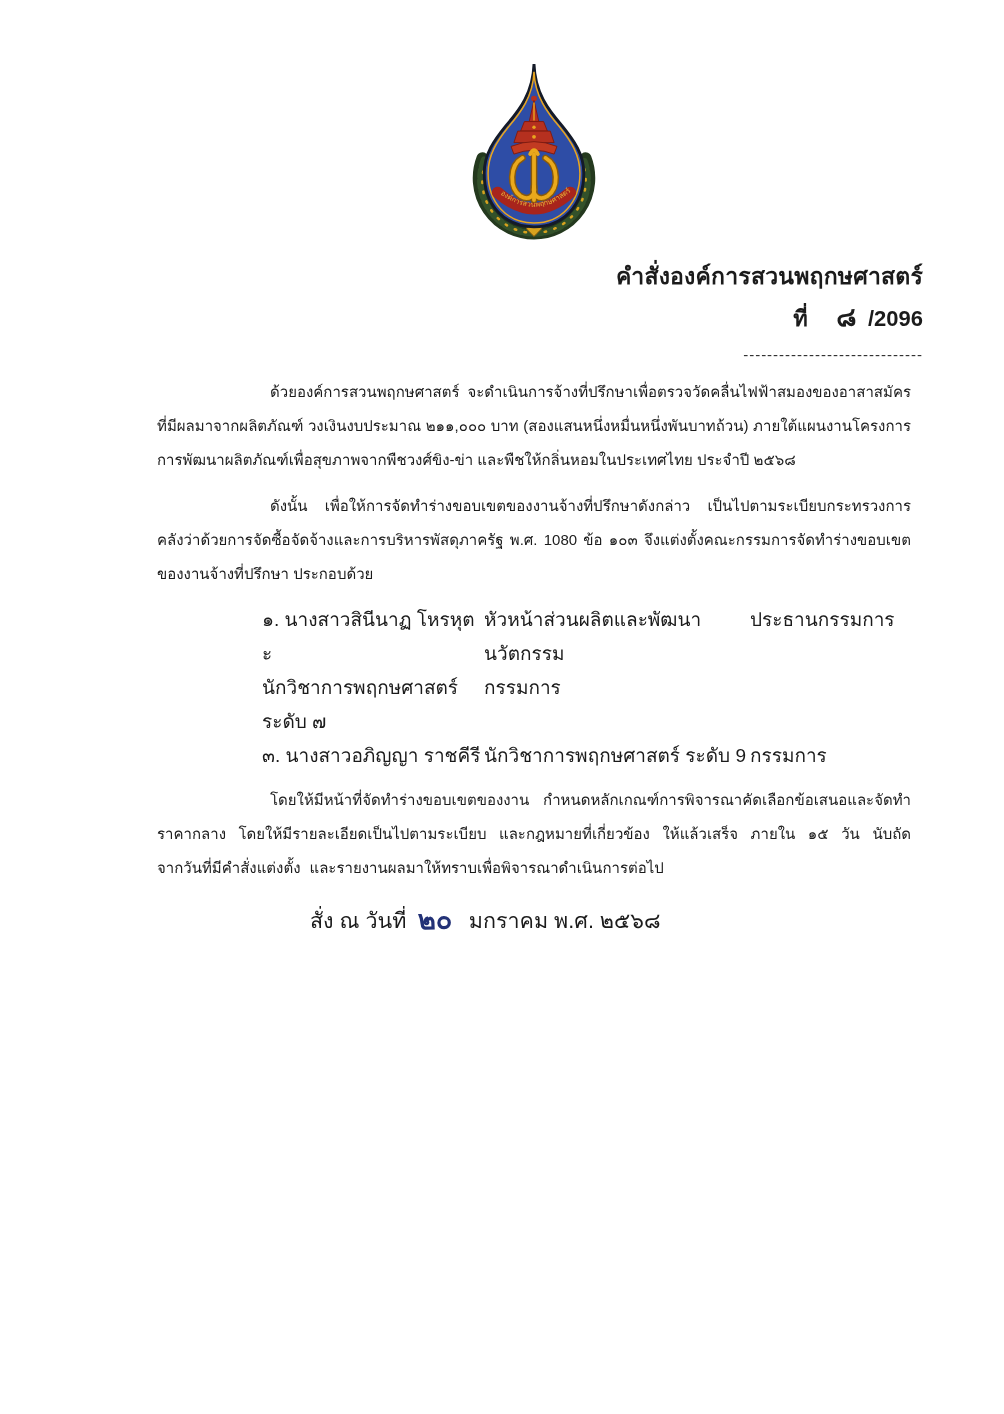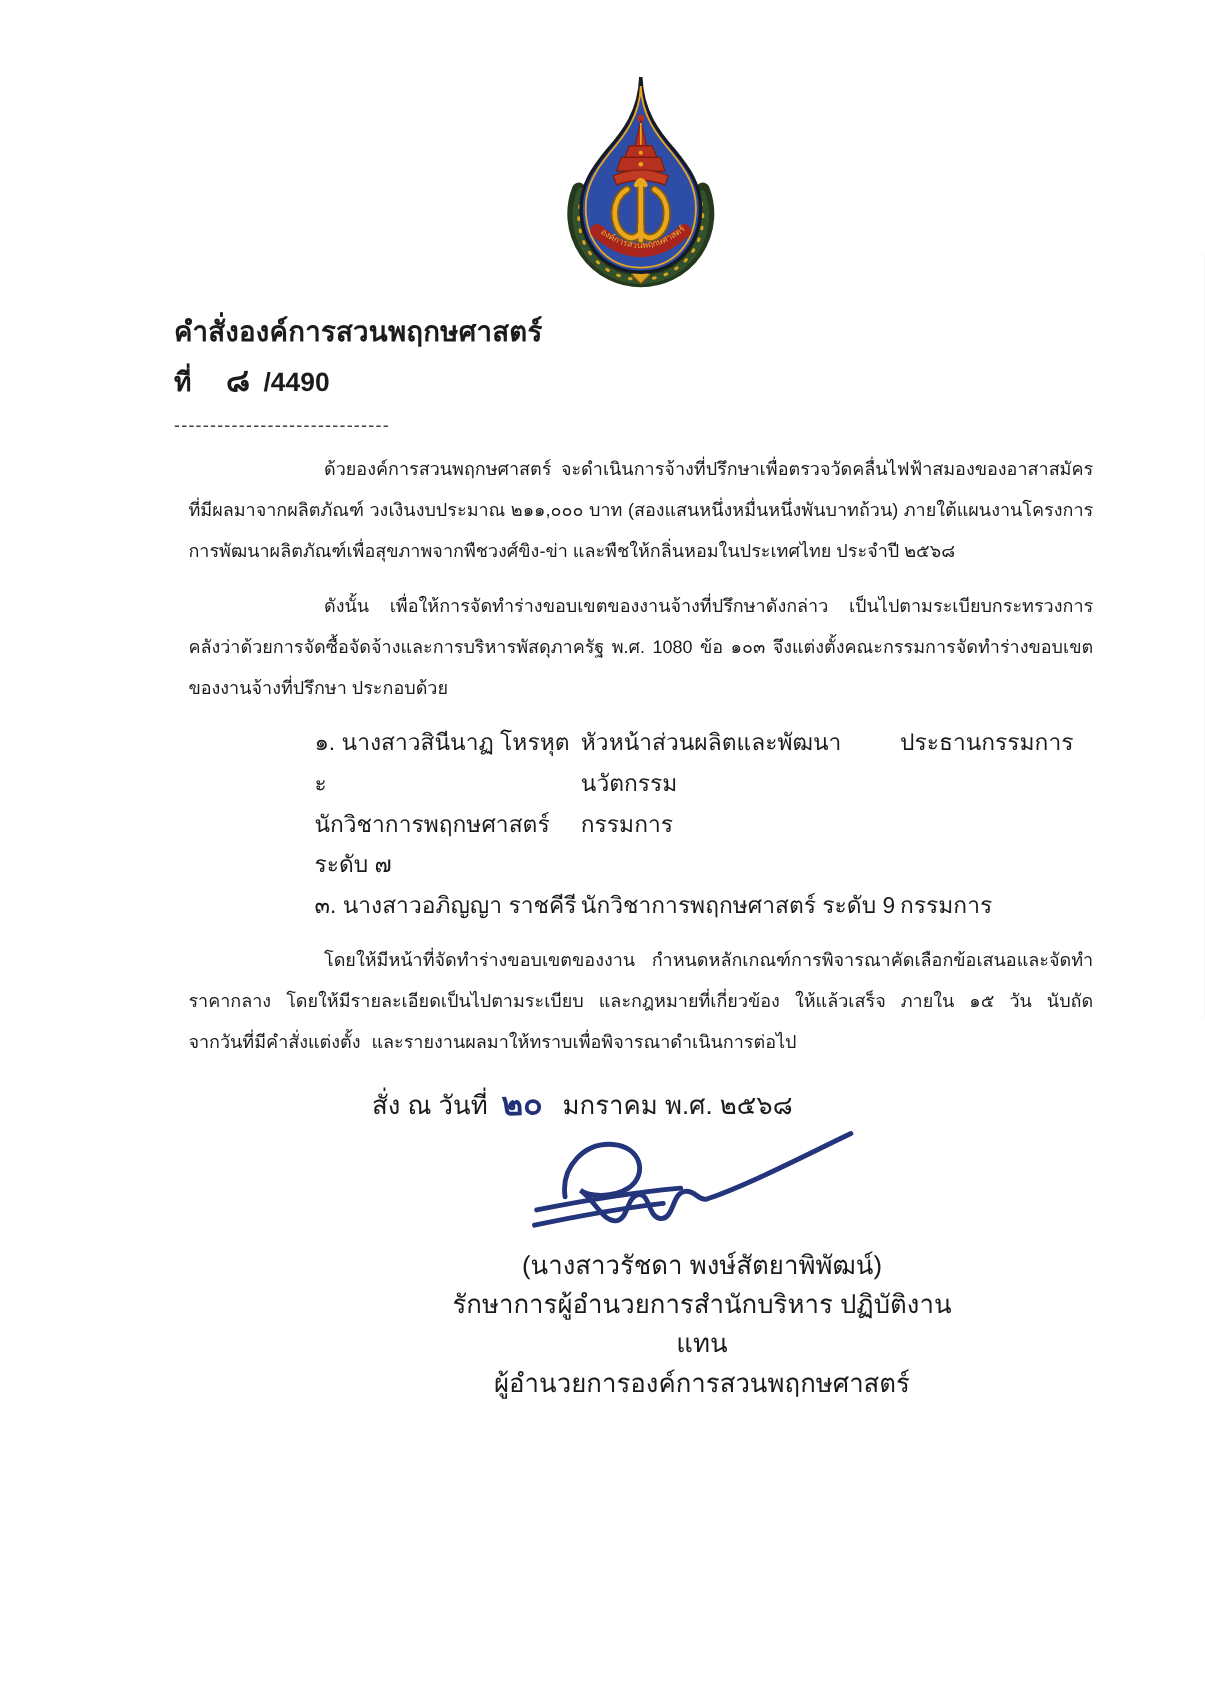--- a/index.html
+++ b/index.html
@@ -10,21 +10,21 @@
     background:#ffffff;
     font-family:"Liberation Sans","DejaVu Sans",sans-serif;
     color:#1b1b1b;
     overflow:hidden;
   }
   .content{
     position:absolute;left:145px;top:60px;width:778px;
   }
   .logo-row{text-align:center;height:196px;margin-bottom:2px;}
   .logo-row svg{display:inline-block;}
-  .center{text-align:left;}
+  .center{text-align:right;}
   .doc-title{font-size:23px;font-weight:bold;letter-spacing:.2px;margin-top:0;}
   .doc-number{font-size:22px;font-weight:bold;margin-top:7px;}
   .hand-eight{
     display:inline-block;font-size:26px;font-weight:600;color:#1c1c1c;
     transform:rotate(-4deg);margin:0 12px 0 28px;line-height:1;
   }
   .doc-subject{font-size:21.5px;font-weight:bold;margin-top:8px;}
   .doc-subject .lbl{margin-right:14px;}
   .divider{font-size:15px;letter-spacing:1px;color:#333;margin-top:10px;}
   p.body-par{
@@ -98,21 +98,21 @@
           </defs>
         <text font-size="7.5" fill="#e7b53c" letter-spacing="0">
           <textPath href="#bannerPath" startOffset="6">องค์การสวนพฤกษศาสตร์</textPath>
         </text>
       </svg>
     </div>
 
     <div class="center doc-title">คำสั่งองค์การสวนพฤกษศาสตร์</div>
 
     <div class="center doc-number">
-      <span>ที่</span><span class="hand-eight">๘</span><span>/4490</span>
+      <span>ที่</span><span class="hand-eight">๘</span><span>/2096</span>
     </div>
 
 
     <div class="center divider">------------------------------</div>
 
     <p class="body-par par1">ด้วยองค์การสวนพฤกษศาสตร์ จะดำเนินการจ้างที่ปรึกษาเพื่อตรวจวัดคลื่นไฟฟ้าสมองของอาสาสมัครที่มีผลมาจากผลิตภัณฑ์ วงเงินงบประมาณ ๒๑๑,๐๐๐ บาท (สองแสนหนึ่งหมื่นหนึ่งพันบาทถ้วน) ภายใต้แผนงานโครงการการพัฒนาผลิตภัณฑ์เพื่อสุขภาพจากพืชวงศ์ขิง-ข่า และพืชให้กลิ่นหอมในประเทศไทย ประจำปี ๒๕๖๘</p>
 
     <p class="body-par par2">ดังนั้น เพื่อให้การจัดทำร่างขอบเขตของงานจ้างที่ปรึกษาดังกล่าว เป็นไปตามระเบียบกระทรวงการคลังว่าด้วยการจัดซื้อจัดจ้างและการบริหารพัสดุภาครัฐ พ.ศ. 1080 ข้อ ๑๐๓ จึงแต่งตั้งคณะกรรมการจัดทำร่างขอบเขตของงานจ้างที่ปรึกษา ประกอบด้วย</p>
 
     <div class="committee">
@@ -133,29 +133,15 @@
     </div>
 
     <p class="body-par par3">โดยให้มีหน้าที่จัดทำร่างขอบเขตของงาน กำหนดหลักเกณฑ์การพิจารณาคัดเลือกข้อเสนอและจัดทำราคากลาง โดยให้มีรายละเอียดเป็นไปตามระเบียบ และกฎหมายที่เกี่ยวข้อง ให้แล้วเสร็จ ภายใน ๑๕ วัน นับถัดจากวันที่มีคำสั่งแต่งตั้ง และรายงานผลมาให้ทราบเพื่อพิจารณาดำเนินการต่อไป</p>
 
     <div class="date-line">
       <span>สั่ง ณ วันที่</span>
       <span class="hand-day">๒๐</span>
       <span>มกราคม พ.ศ. ๒๕๖๘</span>
     </div>
 
-    <div class="sign-block">
-      <div class="signature-wrap">
-        <svg width="290" height="100" viewBox="0 0 300 110" aria-hidden="true">
-          <g fill="none" stroke="#24357c" stroke-width="4.5" stroke-linecap="round">
-            <path d="M4 74 C44 66 92 58 136 54"></path>
-            <path d="M2 88 C40 80 86 72 120 68"></path>
-            <path d="M30 62 C26 34 48 12 74 14 C100 16 106 42 88 54 C74 63 52 62 44 56 C58 66 64 84 76 84 C88 84 86 62 97 60 C108 58 106 82 118 82 C130 82 128 58 140 57 C150 56 152 66 160 64 C196 52 246 26 292 4"></path>
-          </g>
-        </svg>
-      </div>
-      <div class="signer-name">(นางสาวรัชดา พงษ์สัตยาพิพัฒน์)</div>
-      <div class="signer-title">รักษาการผู้อำนวยการสำนักบริหาร ปฏิบัติงานแทน</div>
-      <div class="signer-title">ผู้อำนวยการองค์การสวนพฤกษศาสตร์</div>
-    </div>
 
   </div>
 </div>
 
 </body></html>

